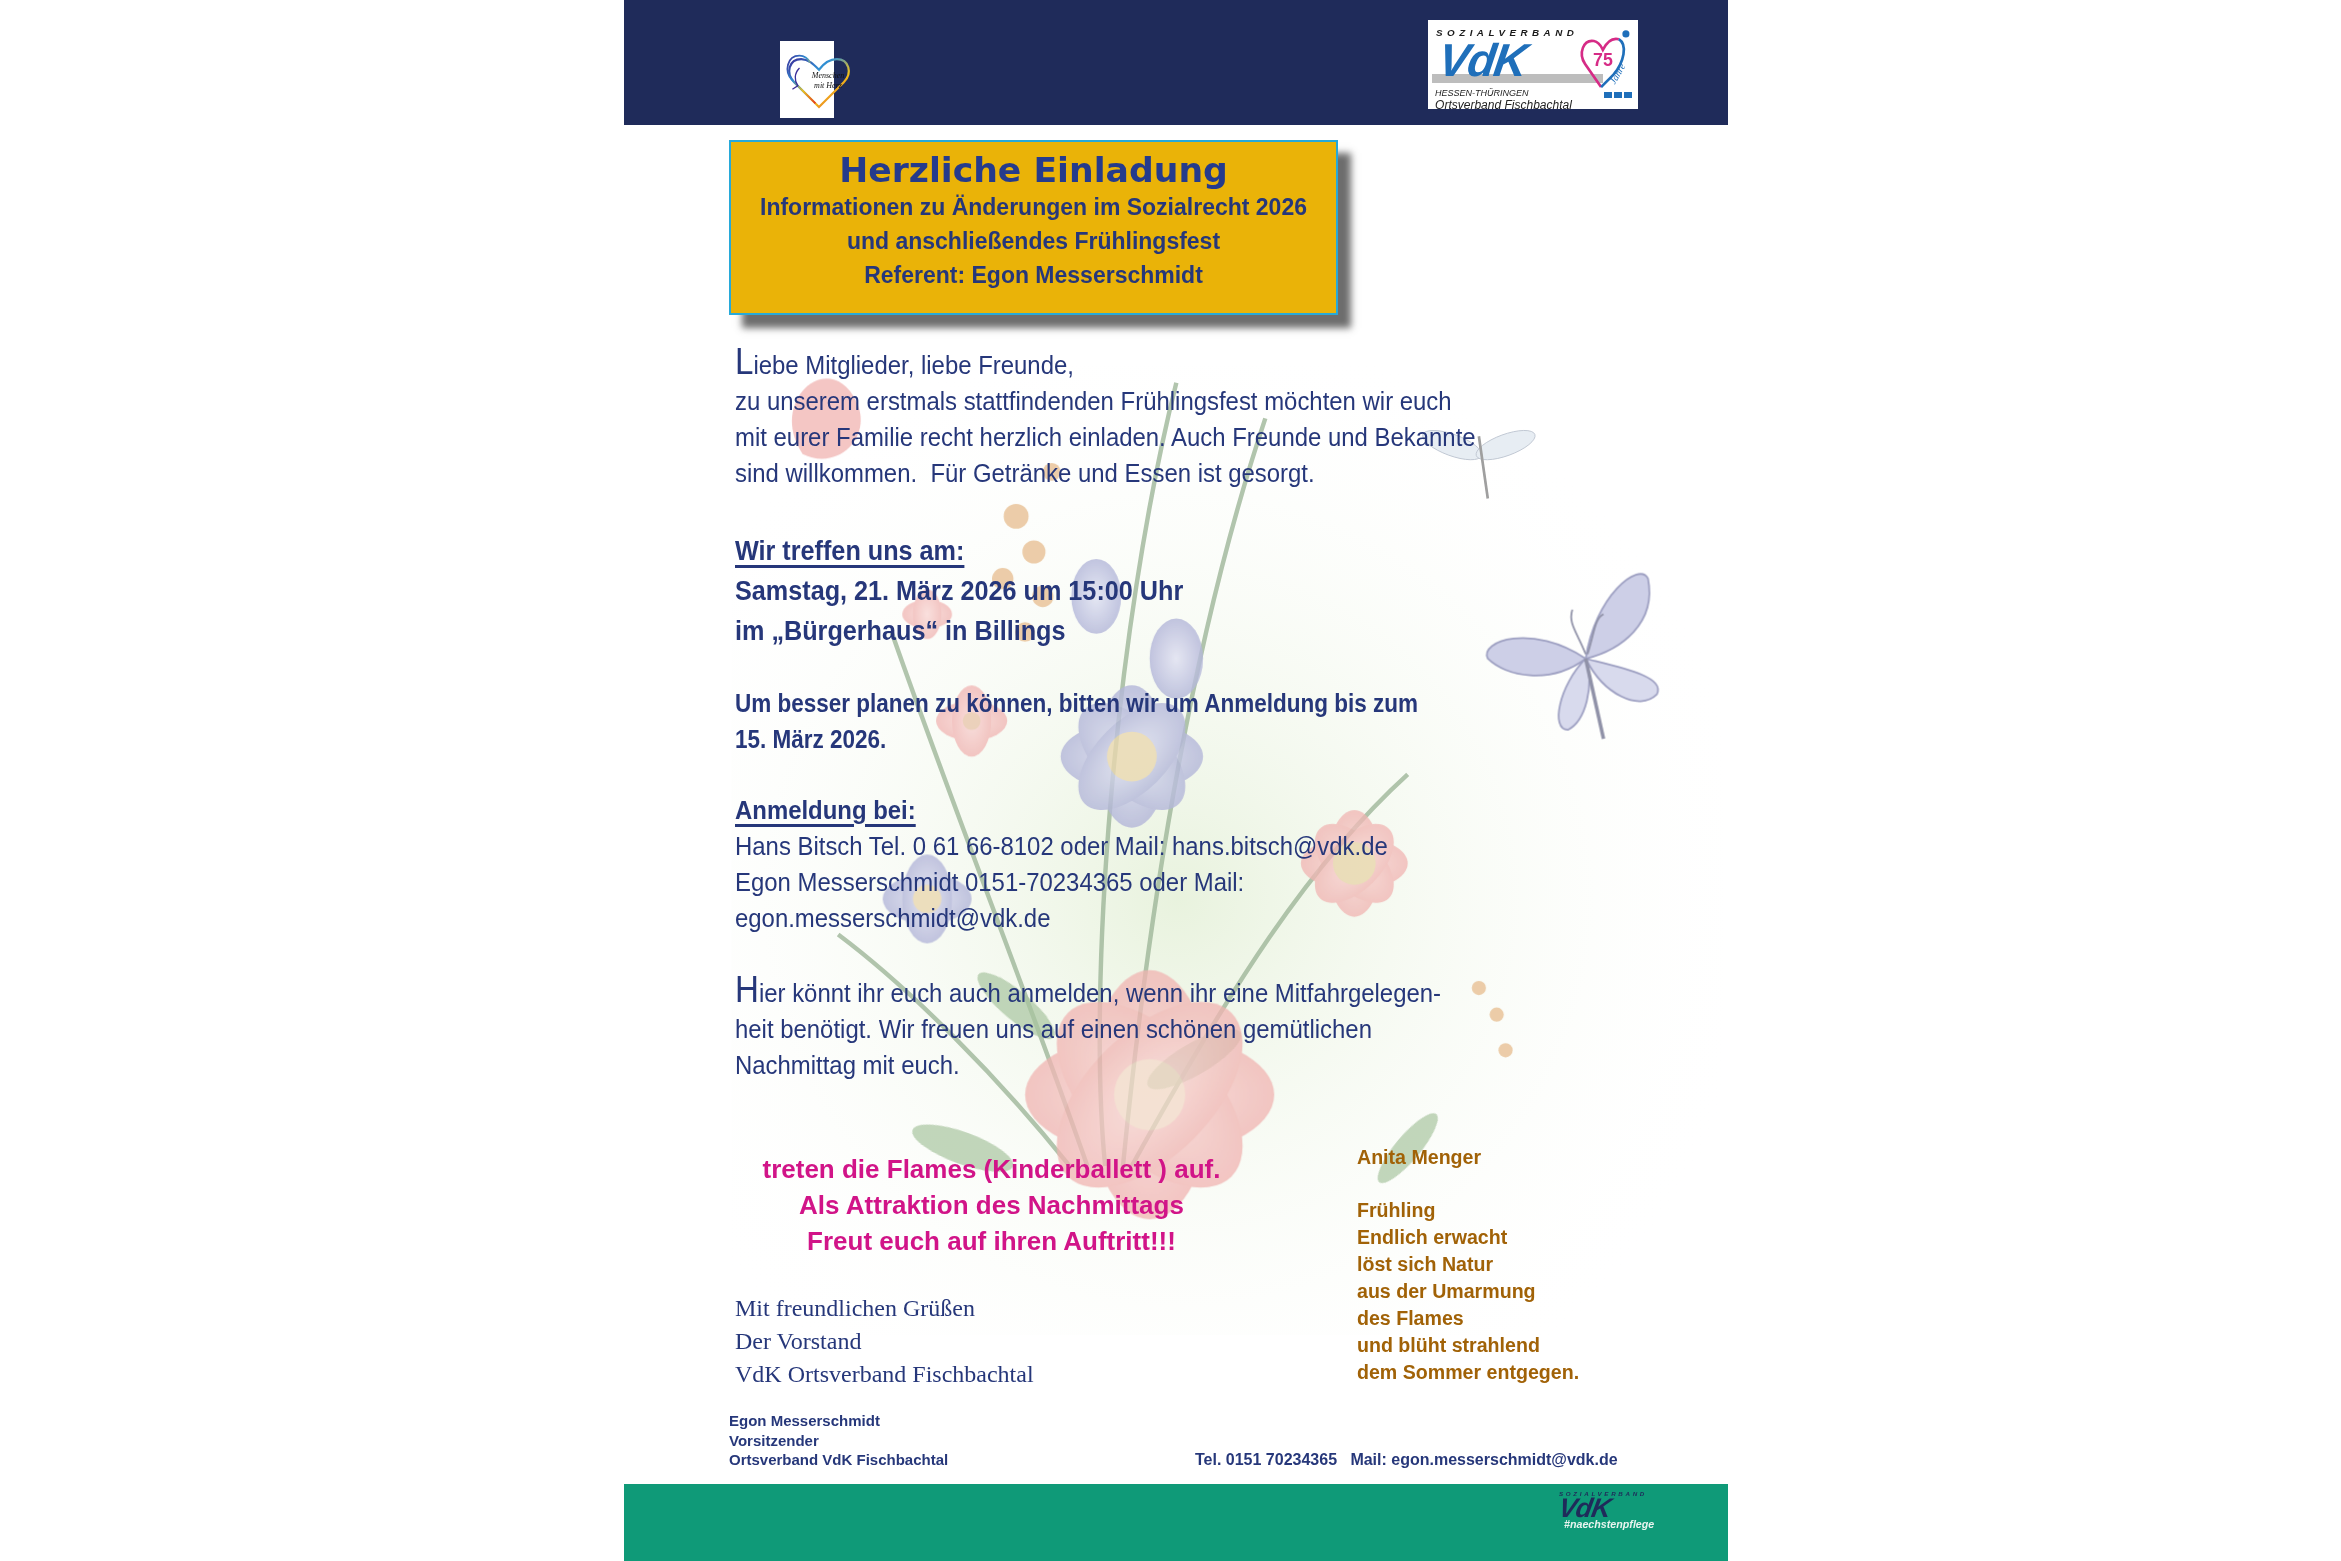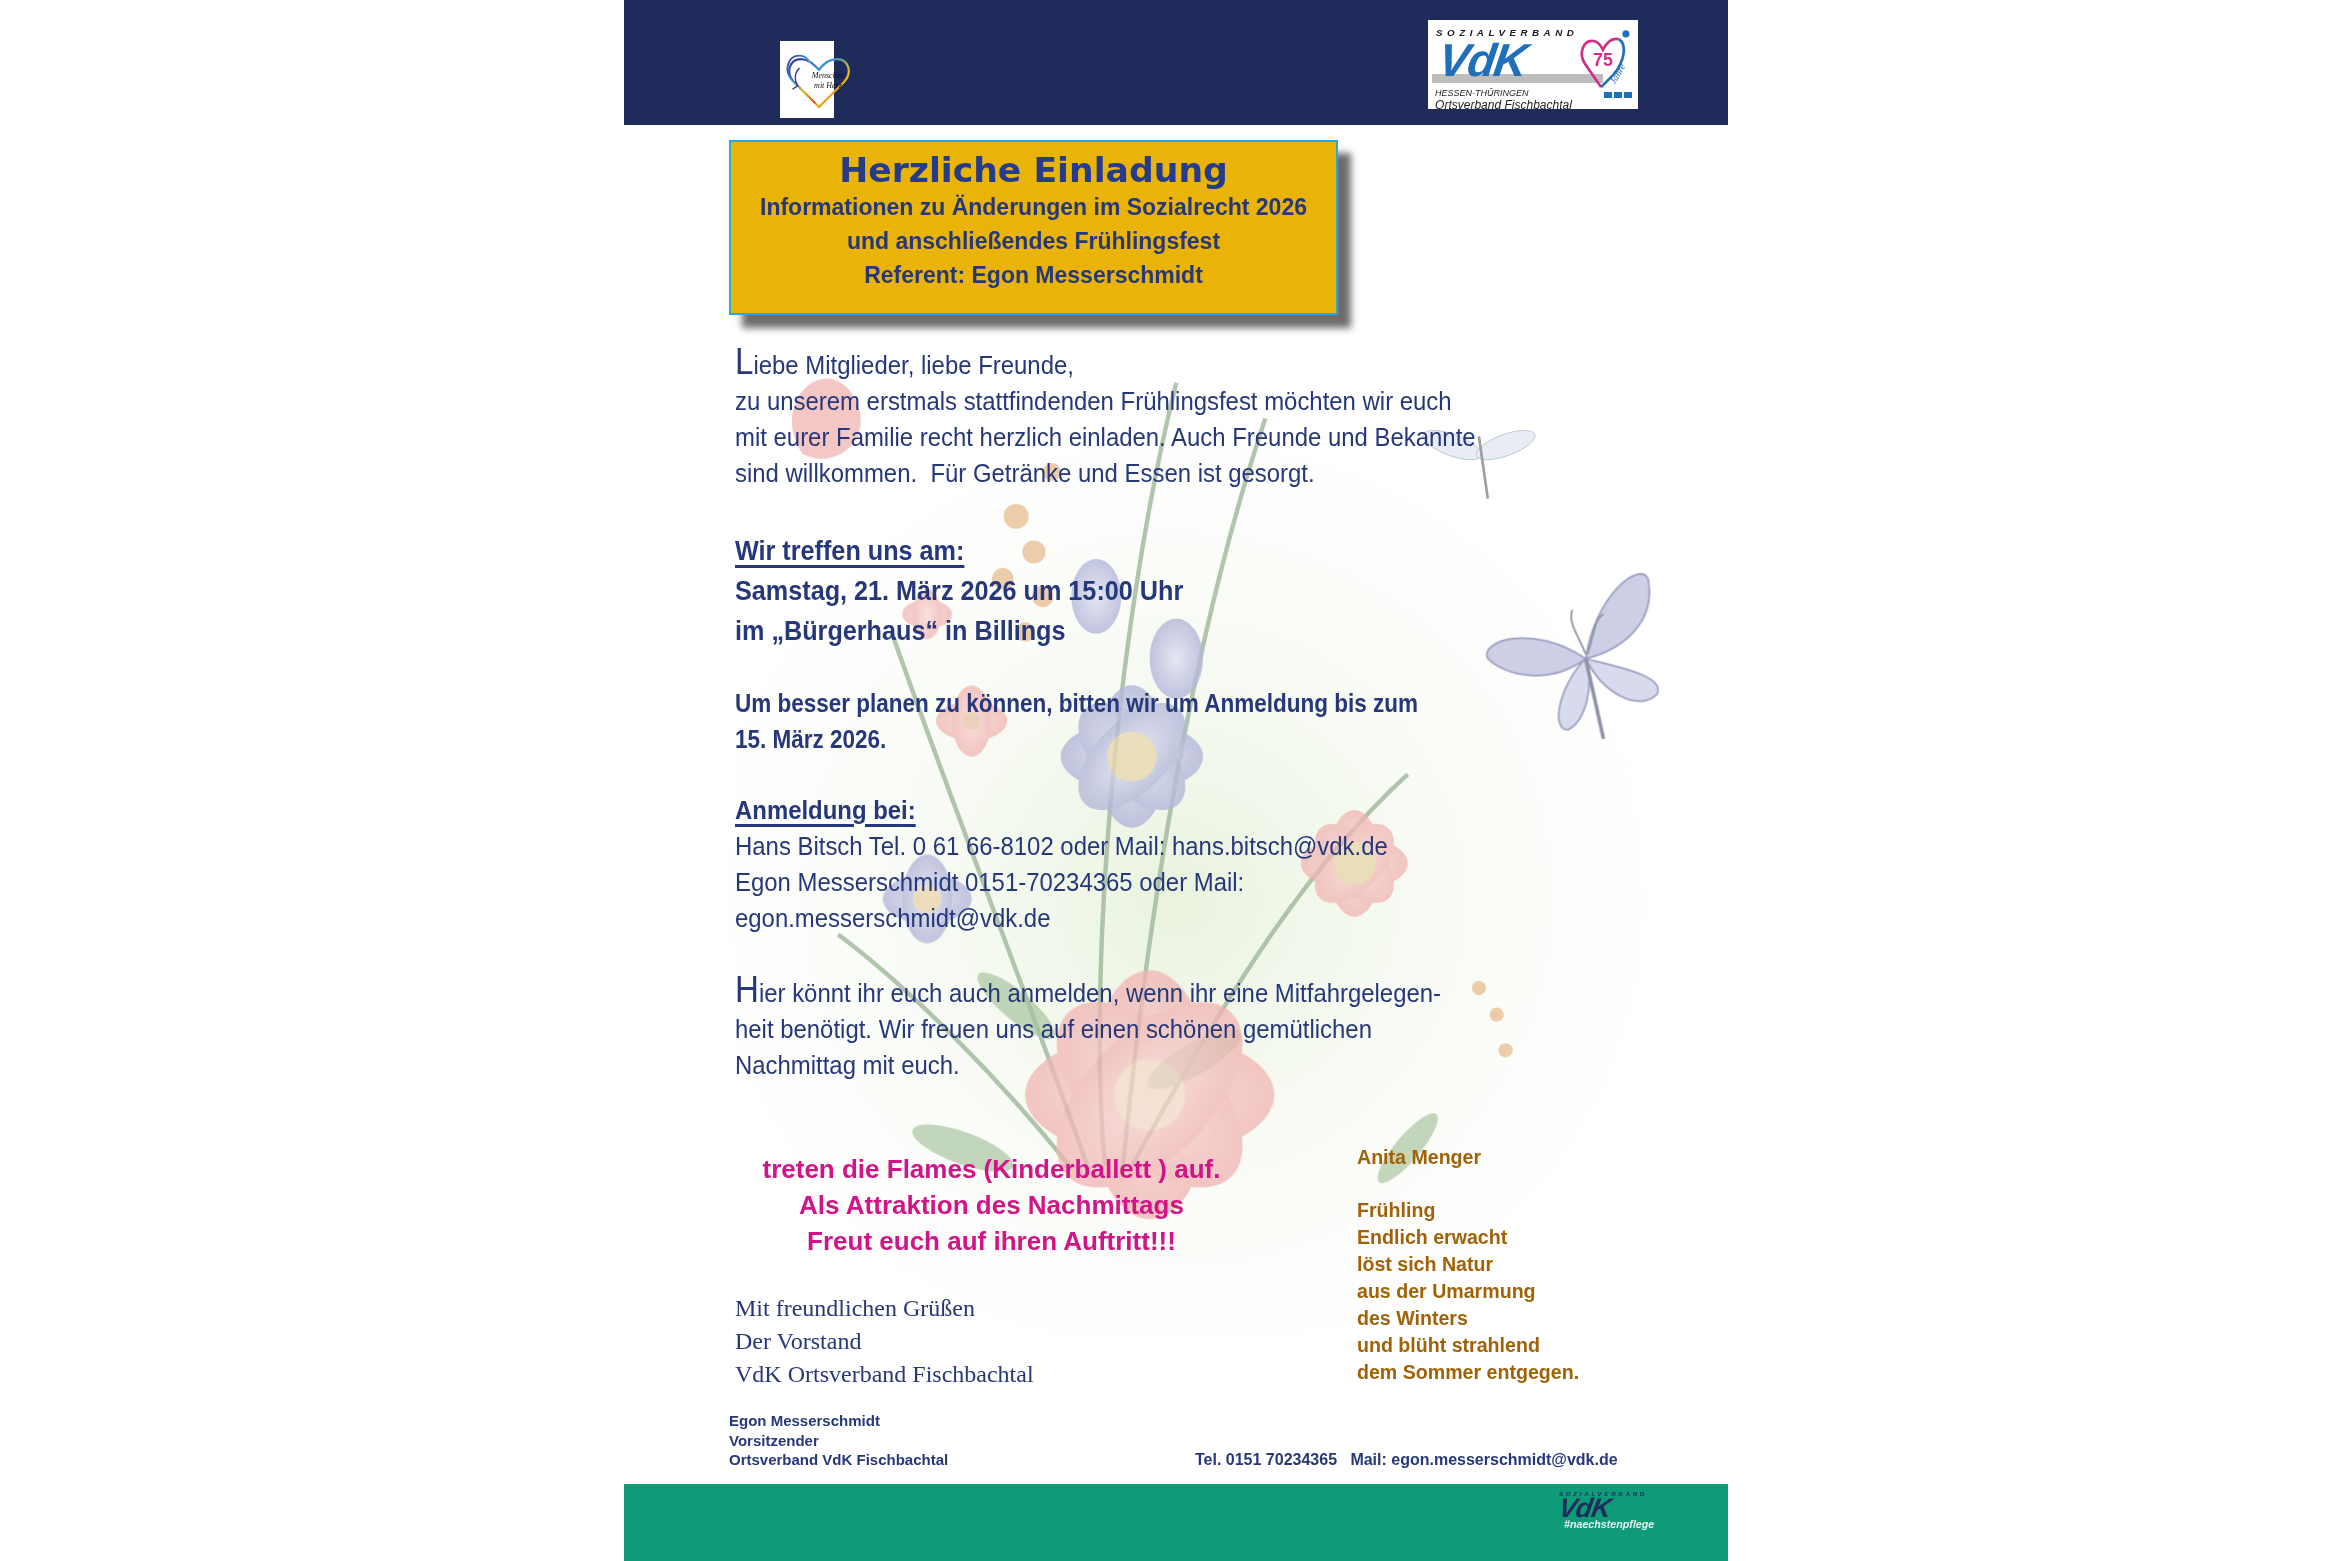--- a/index.html
+++ b/index.html
@@ -229,21 +229,21 @@
     <div>treten die Flames (Kinderballett ) auf.</div>
     <div>Als Attraktion des Nachmittags</div>
     <div>Freut euch auf ihren Auftritt!!!</div>
   </div>
 
   <div class="poem" style="top:1144px;">Anita Menger</div>
   <div class="poem" style="top:1197px;"><span>Frühling</span>
 <span>Endlich erwacht</span>
 <span>löst sich Natur</span>
 <span>aus der Umarmung</span>
-<span>des Winters</span>
+<span>des Flames</span>
 <span>und blüht strahlend</span>
 <span>dem Sommer entgegen.</span></div>
 
   <div class="sign"><span>Mit freundlichen Grüßen</span>
 <span>Der Vorstand</span>
 <span>VdK Ortsverband Fischbachtal</span></div>
 
   <div class="sig-small"><span>Egon Messerschmidt</span>
 <span>Vorsitzender</span>
 <span>Ortsverband VdK Fischbachtal</span></div>

